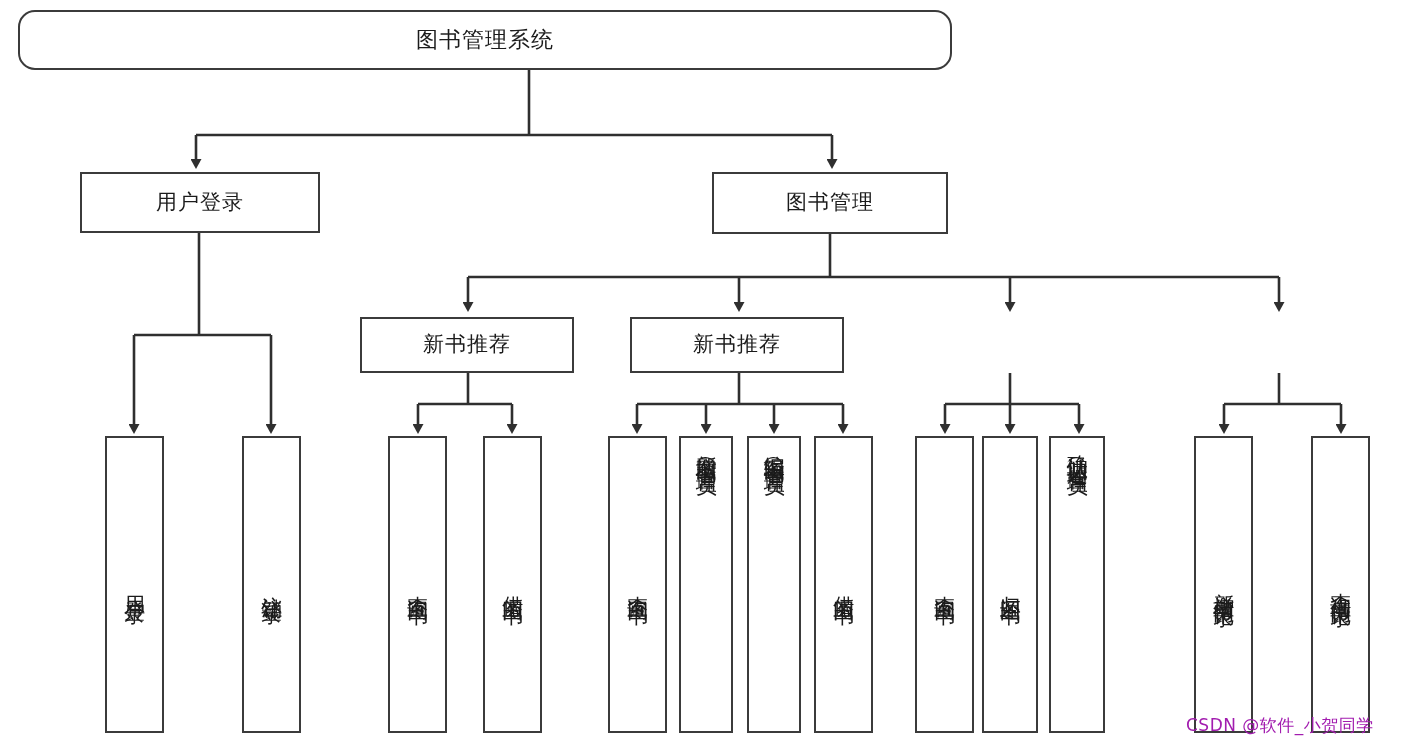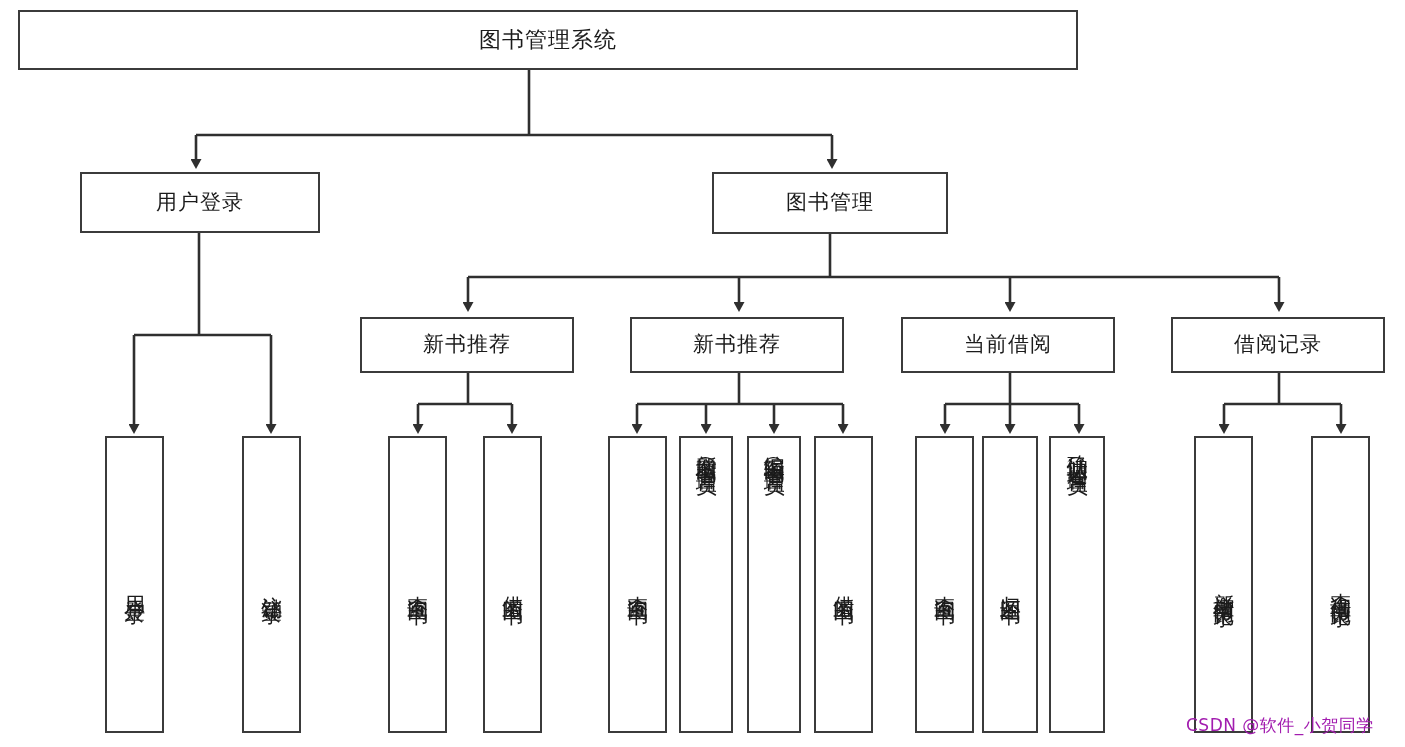--- a/index.html
+++ b/index.html
@@ -115,42 +115,36 @@
       <path d="M1010,404 L1010,425" marker-end="url(#arrow)"></path>
       <path d="M1079,404 L1079,425" marker-end="url(#arrow)"></path>
 
       <path d="M1279,373 L1279,404"></path>
       <path d="M1224,404 L1341,404"></path>
       <path d="M1224,404 L1224,425" marker-end="url(#arrow)"></path>
       <path d="M1341,404 L1341,425" marker-end="url(#arrow)"></path>
     </g>
   </svg>
 
-  <div class="node h root" style="left:18px; top:10px; width:1060px; height:60px;">
+  <div class="node h root" style="left:18px; top:10px; width:934px; height:60px;border-radius:17px;">
     <span>图书管理系统</span>
   </div>
 
   <div class="node h" style="left:80px; top:172px; width:240px; height:61px;">
     <span>用户登录</span>
   </div>
   <div class="node h" style="left:712px; top:172px; width:236px; height:62px;">
     <span>图书管理</span>
   </div>
 
   <div class="node h" style="left:360px; top:317px; width:214px; height:56px;">
     <span>新书推荐</span>
   </div>
   <div class="node h" style="left:630px; top:317px; width:214px; height:56px;">
     <span>新书推荐</span>
-  </div>
-  <div class="node h" style="left:901px; top:317px; width:214px; height:56px;">
-    <span>当前借阅</span>
-  </div>
-  <div class="node h" style="left:1171px; top:317px; width:214px; height:56px;">
-    <span>借阅记录</span>
   </div>
 
   <div class="node v mid" style="left:105px; top:436px; width:59px; height:297px;">
     <span class="vtext">用户登录</span>
   </div>
   <div class="node v mid" style="left:242px; top:436px; width:59px; height:297px;">
     <span class="vtext">注销登录</span>
   </div>
 
   <div class="node v mid" style="left:388px; top:436px; width:59px; height:297px;">

